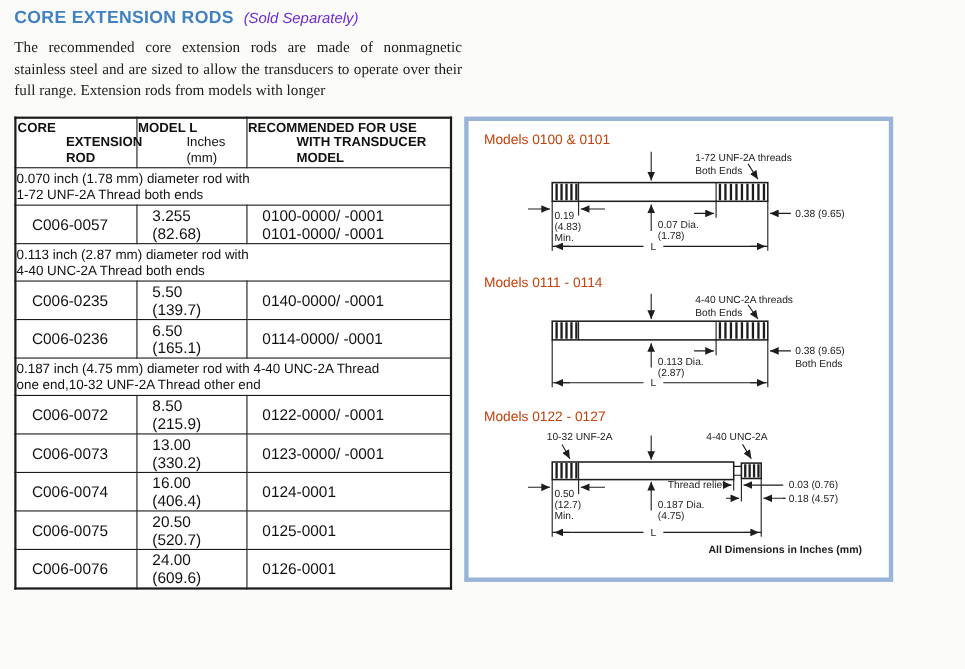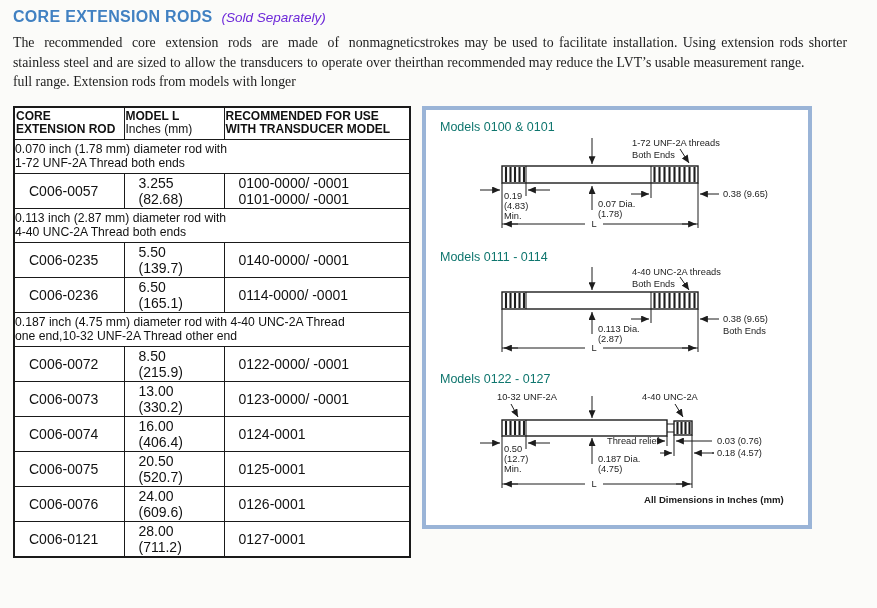--- a/index.html
+++ b/index.html
@@ -22,30 +22,30 @@
   .intro .col2{width:427px;text-align:justify;font-size:13.8px;line-height:19.5px;}
   .main{display:flex;align-items:flex-start;margin-top:14px;gap:11px;}
 
   
   table.spec{
     border-collapse:collapse;border:2px solid #1a1a1a;background:#fff;
     font-family:"Liberation Sans",sans-serif;color:#111;table-layout:fixed;width:398px;
   }
   table.spec td,table.spec th{border:1px solid #1a1a1a;text-align:left;vertical-align:middle;}
   table.spec th{font-size:12px;line-height:13.5px;padding:2px 1px;font-weight:bold;}
-  .th-sub{font-weight:normal;display:block;}
+  .th-sub{font-weight:normal;display:block;margin-left:44px;}
   td.group{font-size:12.2px;line-height:14.5px;padding:2px 0;}
   td.data{font-size:14px;padding:1px 14px;height:17px;}
 
   
   .panel{
     width:382px;height:415px;border:4px solid #9ab4d7;background:#fff;
   }
   .dgm-title{
-    font-family:"Liberation Sans",sans-serif;font-size:12.5px;color:#0f766e;
+    font-family:"Liberation Sans",sans-serif;font-size:12.5px;color:#c2410c;
     margin:10px 0 2px 14px;
   }
   svg.dgm{display:block;}
   svg.dgm text{font-family:"Liberation Sans",sans-serif;font-size:9.3px;fill:#1d1d1d;}
   svg.dgm text.mid{text-anchor:middle;}
   svg.dgm text.bold{font-weight:bold;font-size:9.6px;}
   .ln{stroke:#1d1d1d;stroke-width:1;fill:none;}
   .hatch{stroke:#1d1d1d;stroke-width:2.1;}
   .rod{fill:#fff;stroke:#1d1d1d;stroke-width:1.4;}
   .ah{fill:#1d1d1d;}
@@ -55,21 +55,20 @@
 
 <div class="content">
 
   <div class="title-row">
     <span class="doc-title">CORE EXTENSION RODS</span>
     <span class="doc-subtitle">(Sold Separately)</span>
   </div>
 
   <div class="intro">
     <div class="col1">The recommended core extension rods are made of nonmagnetic stainless steel and are sized to allow the transducers to operate over their full range.  Extension rods from models with longer</div>
-    <div class="col2">strokes may be used to  facilitate installation.  Using extension rods shorter than recommended may reduce the LVT’s usable measurement range.</div>
   </div>
 
   <div class="main">
 
     <table class="spec">
       <colgroup>
           <col style="width:110px">
           <col style="width:100px">
           <col style="width:186px">
         </colgroup>
@@ -132,25 +131,20 @@
       </tr>
       <tr>
         <td class="data">C006-0075</td>
         <td class="data">20.50 (520.7)</td>
         <td class="data">0125-0001</td>
       </tr>
       <tr>
         <td class="data">C006-0076</td>
         <td class="data">24.00 (609.6)</td>
         <td class="data">0126-0001</td>
-      </tr>
-      <tr>
-        <td class="data">C006-0121</td>
-        <td class="data">28.00 (711.2)</td>
-        <td class="data">0127-0001</td>
       </tr>
     </tbody>
       </table>
 
     <div class="panel">
 
       <div class="dgm-title">Models 0100 &amp; 0101</div>
       <svg class="dgm" width="378" height="104" viewBox="0 0 378 104">
         <defs>
             <marker id="ar1" viewBox="0 0 10 8" refX="9" refY="4" markerWidth="9" markerHeight="7" orient="auto">

